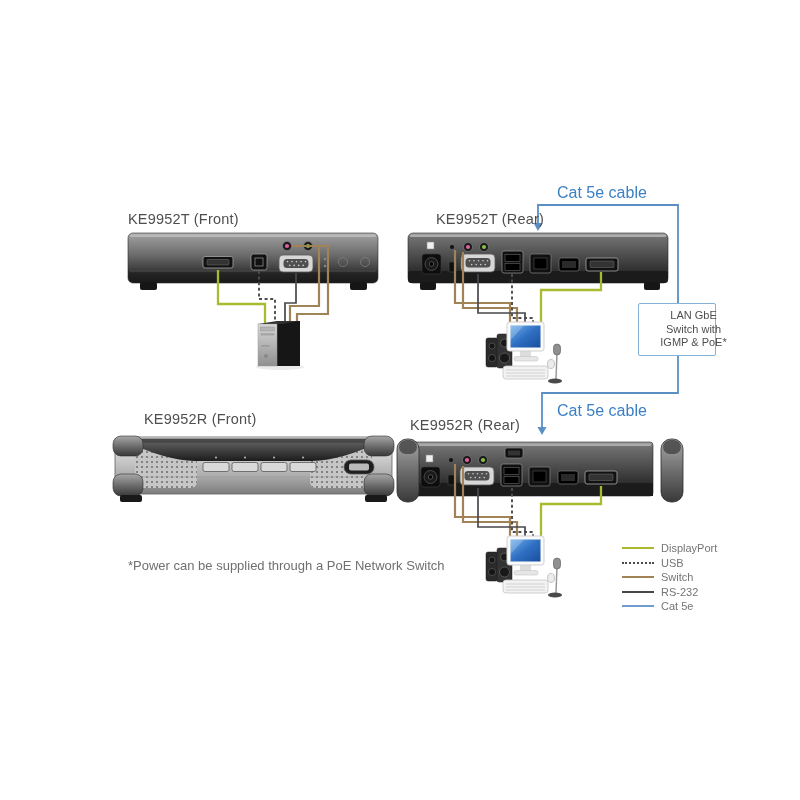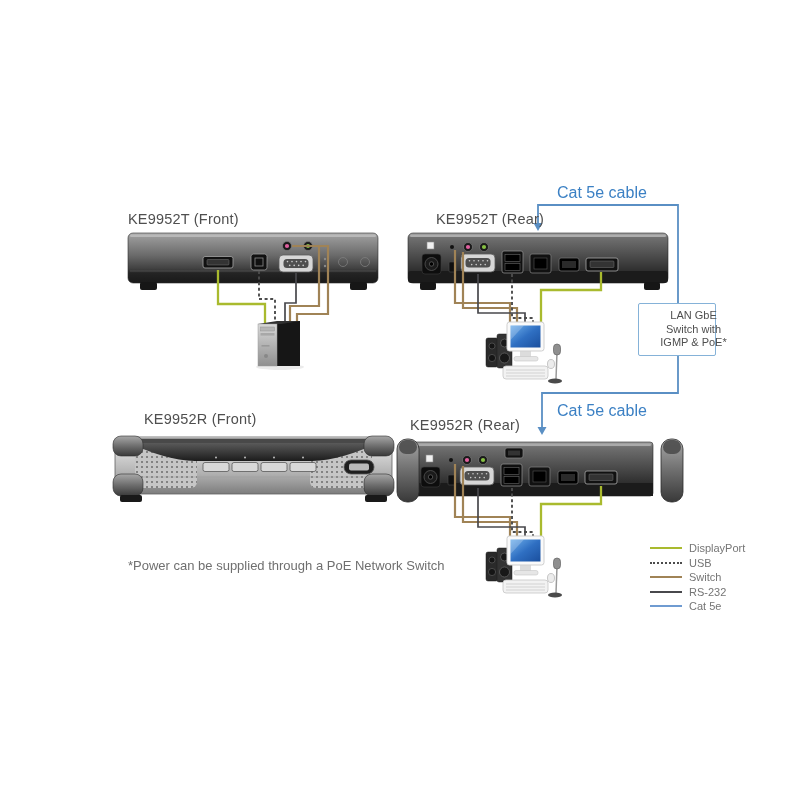--- a/index.html
+++ b/index.html
@@ -5,21 +5,21 @@
   html,body{margin:0;padding:0;background:#ffffff;}
   #stage{position:relative;width:800px;height:800px;background:#ffffff;overflow:hidden;
          font-family:"Liberation Sans",sans-serif;}
   #art{position:absolute;left:0;top:0;}
   .lbl{position:absolute;font-size:14.5px;color:#4f4f4f;letter-spacing:0.2px;white-space:nowrap;}
   .cat5e{position:absolute;font-size:16px;color:#3b80c4;white-space:nowrap;}
   .switchbox{position:absolute;left:638px;top:303px;width:78px;height:53px;background:#ffffff;
              border:1.5px solid #85b2d8;border-radius:2px;box-sizing:border-box;
              display:flex;flex-direction:column;align-items:center;justify-content:center;}
   .switchbox div{font-size:11px;line-height:13.5px;color:#4f4f4f;white-space:nowrap;padding-left:33px;}
-  .legend{position:absolute;left:650px;top:541px;}
+  .legend{position:absolute;left:622px;top:541px;}
   .legend-row{display:flex;align-items:center;height:14.5px;}
   .legend-line{width:32px;height:0;border-top:2px solid #000;margin-right:7px;flex:0 0 auto;}
   .legend-label{font-size:11px;color:#757575;white-space:nowrap;}
   .footnote{position:absolute;left:128px;top:557px;font-size:13px;line-height:17.5px;color:#6f6f6f;text-align:right;}
   .footnote .l2{padding-left:3px;}
 </style>
 </head>
 <body>
 
 <div id="stage">

